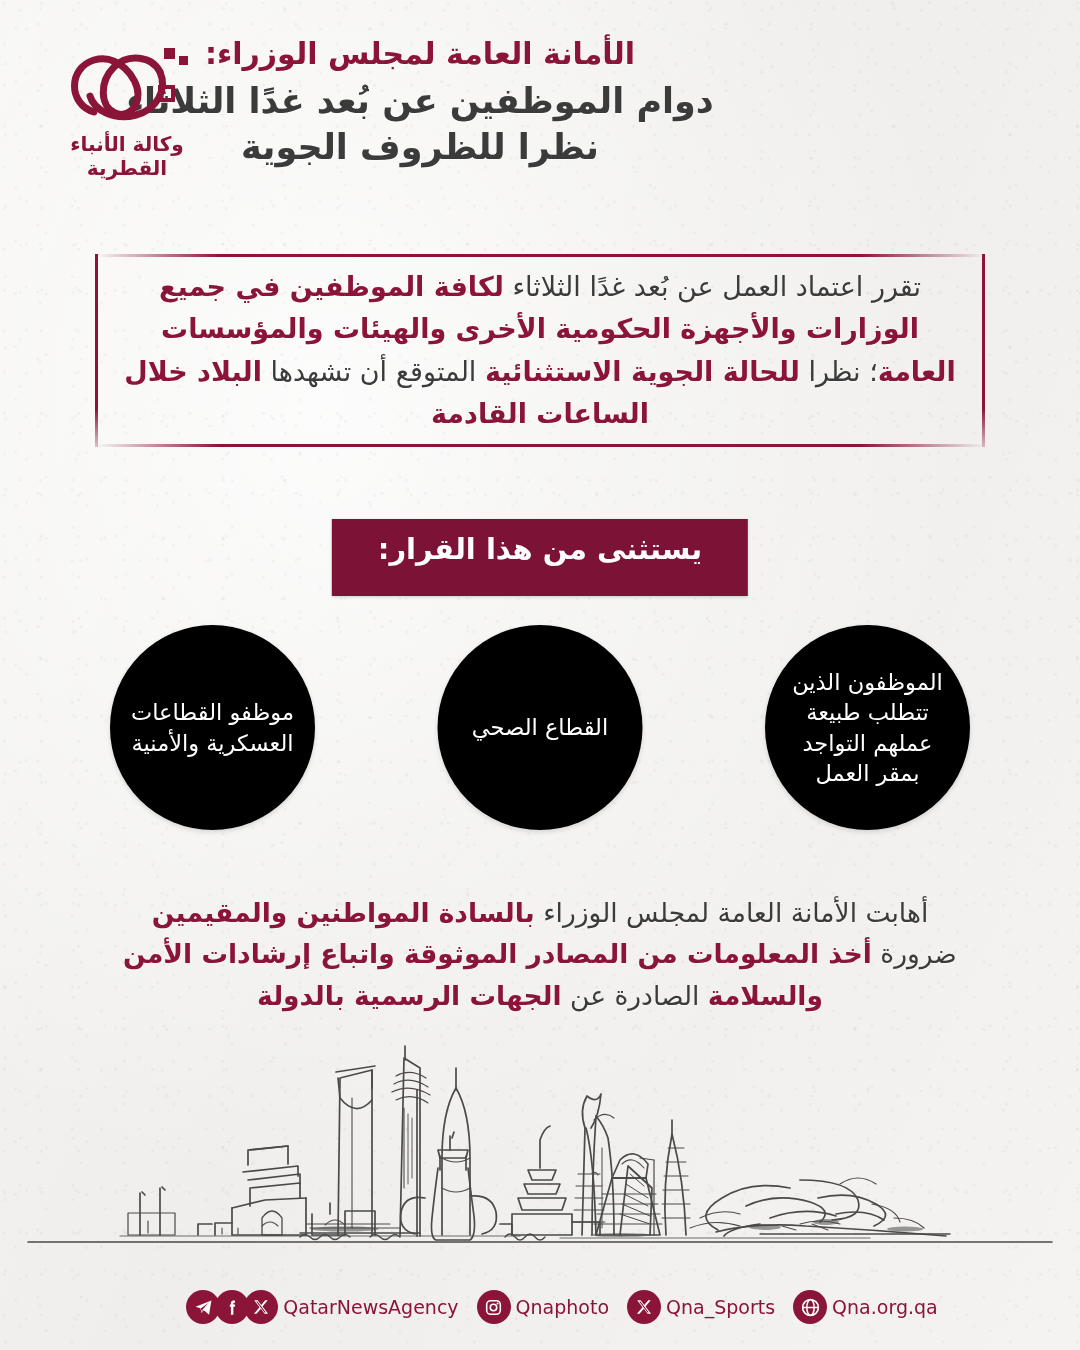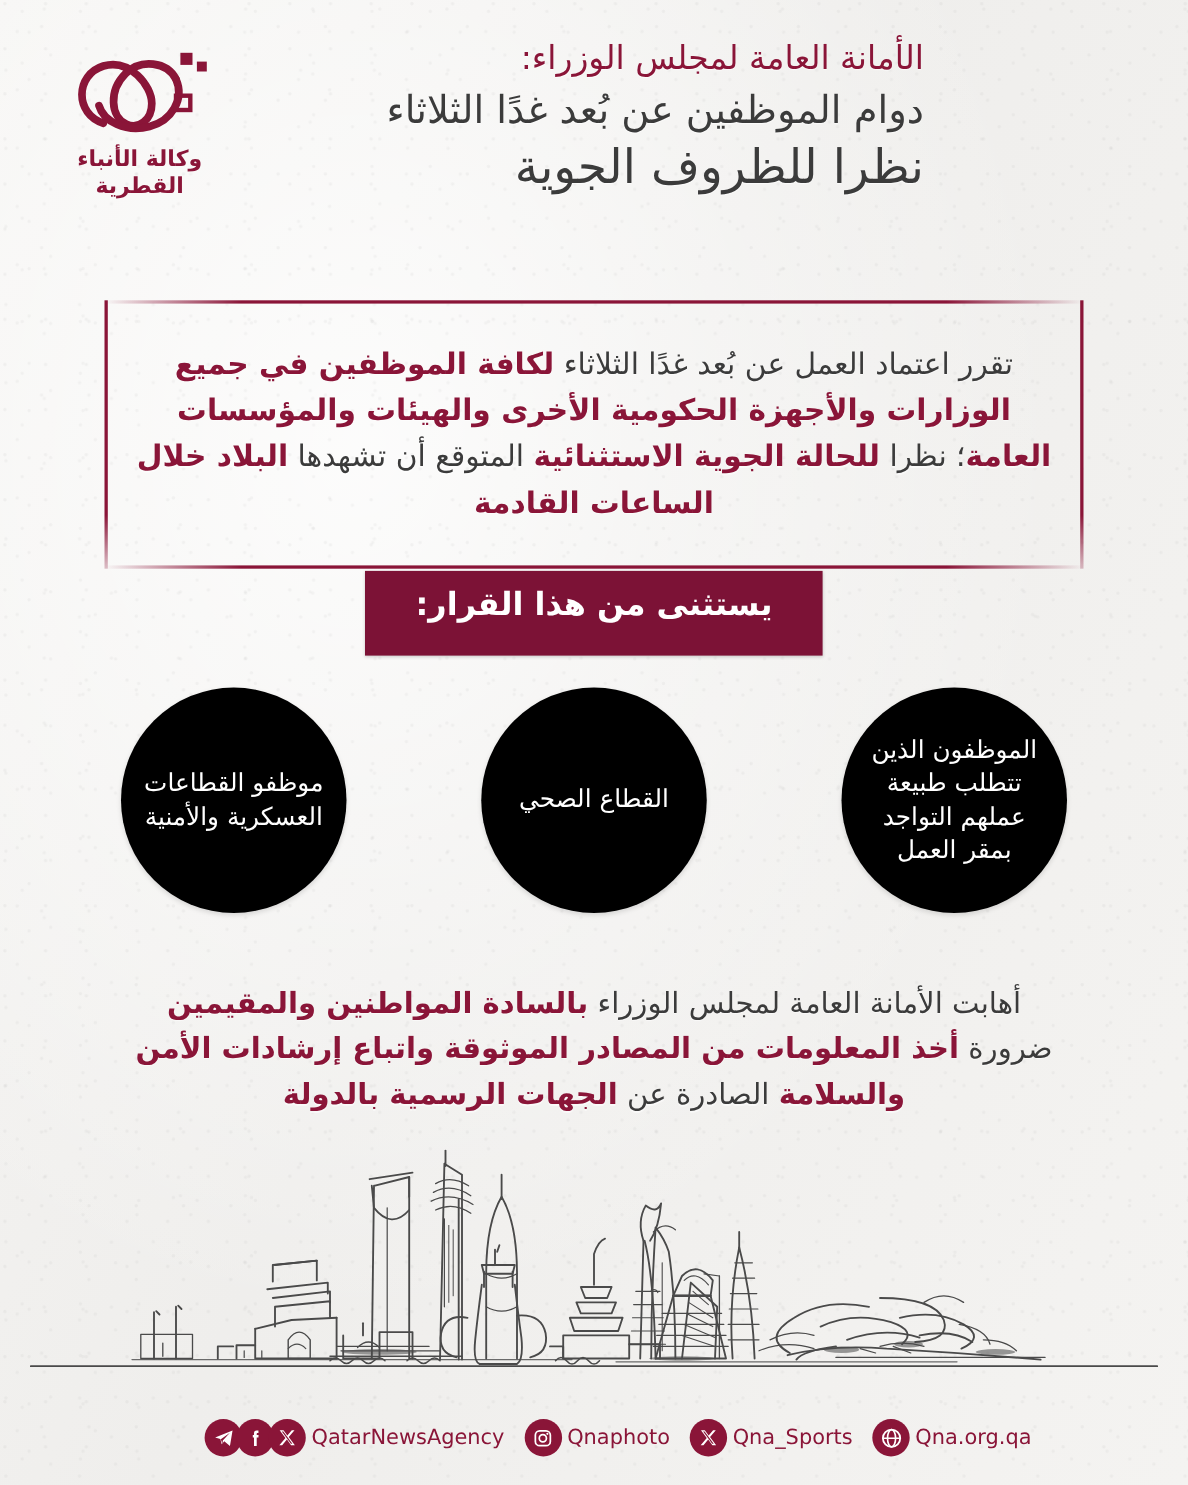--- a/index.html
+++ b/index.html
@@ -28,41 +28,40 @@
     pointer-events:none;
   }
 
   
   #header{position:absolute;top:34px;right:0;left:0;}
   #headline-block{
     position:absolute;top:0;left:0;right:240px;
     text-align:center;
   }
   .hl{
-    font-weight:normal;
+    font-weight:bold;
     line-height:1.32;
     letter-spacing:-0.3px;
     text-shadow:0 1px 1px rgba(255,255,255,.75);
-    text-align:right;
   }
   #hl1{font-size:30px;color:#8a1538;}
   #hl2{font-size:35px;color:#3b3b3b;margin-top:4px;}
-  #hl3{font-size:43px;color:#3b3b3b;}
+  #hl3{font-size:35px;color:#3b3b3b;}
 
   #logo{
     position:absolute;top:0px;left:28px;
     width:198px;text-align:center;
   }
   #logo-mark{height:96px;}
   #logo-ar{font-size:20px;color:#8a1538;font-weight:bold;letter-spacing:.5px;margin-top:2px;}
   #logo-en{font-size:14.5px;color:#8a1538;font-weight:bold;letter-spacing:1.4px;direction:ltr;margin-top:3px;}
 
   
   #decision-box{
-    position:absolute;top:273px;right:95px;left:95px;height:244px;
+    position:absolute;top:254px;right:95px;left:95px;height:193px;
     box-sizing:border-box;
   }
   .bd{position:absolute;background:#8a1538;}
   .bd-t{top:0;left:0;right:0;height:3px;
     background:linear-gradient(to right,rgba(138,21,56,0) 0%,#8a1538 14%,#8a1538 86%,rgba(138,21,56,0) 100%);}
   .bd-b{bottom:0;left:0;right:0;height:3px;
     background:linear-gradient(to right,rgba(138,21,56,0) 0%,#8a1538 14%,#8a1538 86%,rgba(138,21,56,0) 100%);}
   .bd-r{top:0;bottom:0;right:0;width:3px;
     background:linear-gradient(to bottom,#8a1538 0%,#8a1538 80%,rgba(138,21,56,.25) 100%);}
   .bd-l{top:0;bottom:0;left:0;width:3px;

